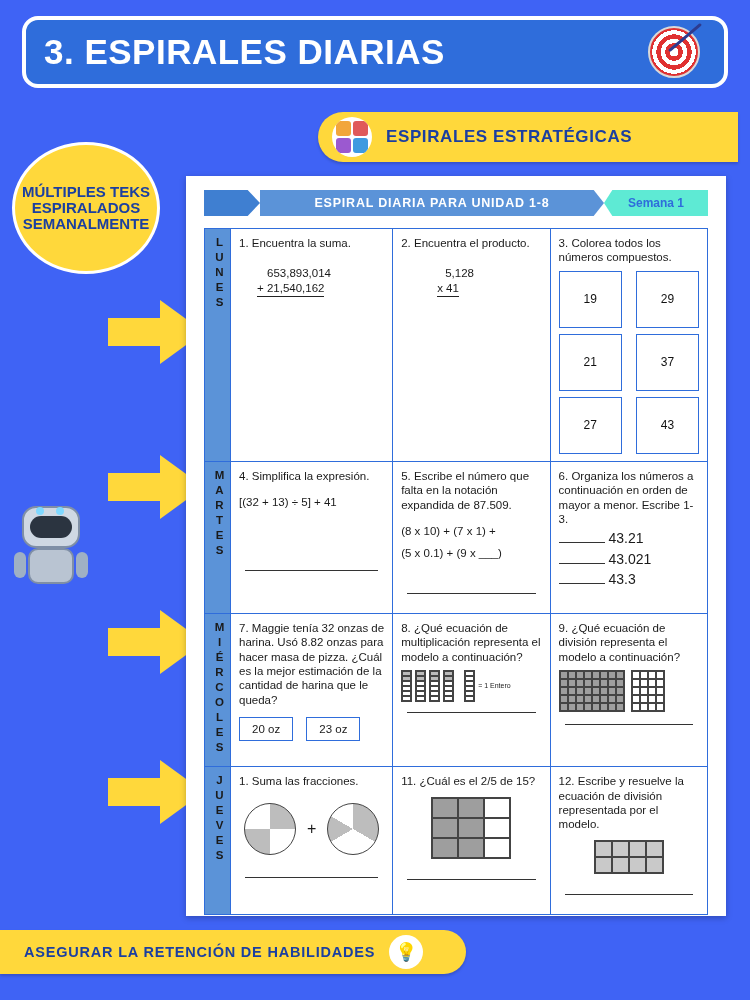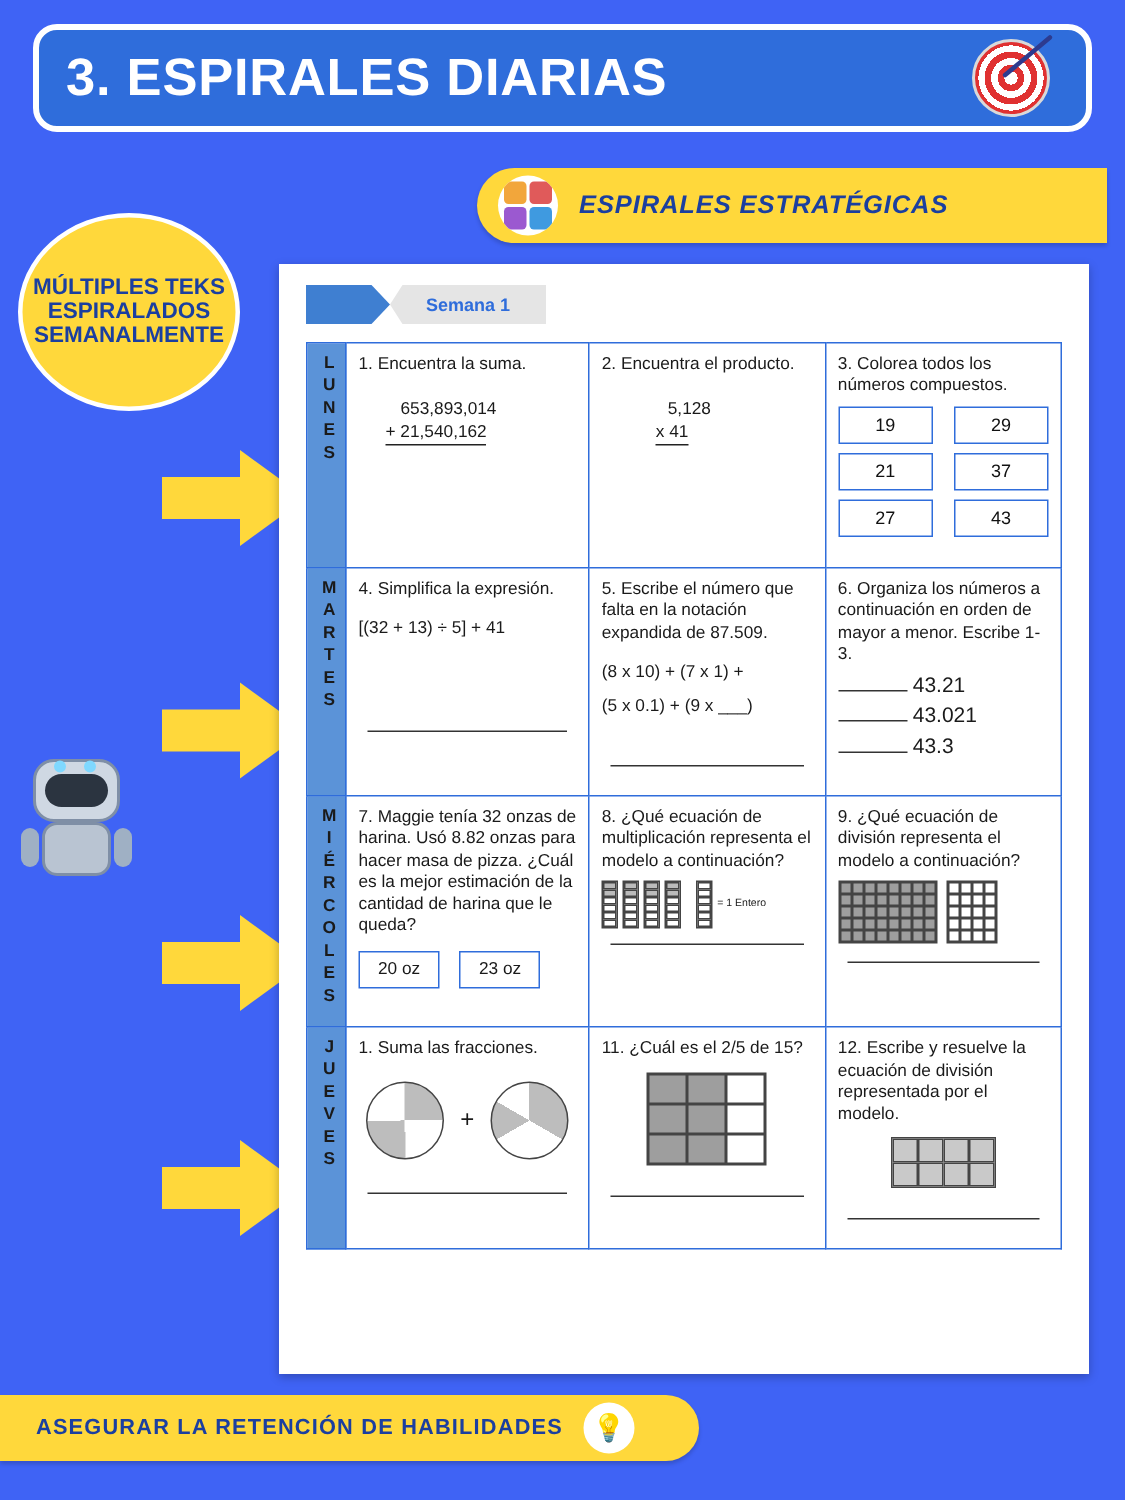--- a/index.html
+++ b/index.html
@@ -54,21 +54,20 @@
   .pill-strategic {
     position: absolute;
     left: 318px; top: 112px;
     width: 420px; height: 50px;
     background: #ffd83b;
     border-radius: 25px 0 0 25px;
     display: flex;
     align-items: center;
     padding-left: 14px;
     box-shadow: 0 2px 3px rgba(0,0,0,0.18);
-    font-style: italic;
   }
   .pill-strategic .label {
     color: #1b3fa0;
     font-size: 17px;
     font-weight: bold;
     letter-spacing: 0.6px;
     margin-left: 14px;
   }
   .mini-grid {
     width: 40px; height: 40px;
@@ -172,21 +171,21 @@
     background: #5b93d8;
     color: #ffffff;
     font-size: 12.5px;
     font-weight: bold;
     letter-spacing: 0.8px;
     display: flex; align-items: center; justify-content: center;
     clip-path: polygon(0 0, 97% 0, 100% 50%, 97% 100%, 0 100%);
   }
   .banner .week {
     width: 104px;
-    background: #e5e5e5;
+    background: #5eead4;
     color: #2f6ddb;
     font-size: 12px;
     font-weight: bold;
     display: flex; align-items: center; justify-content: center;
     clip-path: polygon(8% 0, 100% 0, 100% 100%, 8% 100%, 0 50%);
   }
 
   
   table.spiral {
     width: 100%;
@@ -228,21 +227,21 @@
   .mono-num { margin-top: 16px; margin-left: 28px; }
   .underline-sum { border-bottom: 1.5px solid #222; display:inline-block; padding-bottom:1px;}
 
   
   .boxrow { display: flex; gap: 14px; margin-top: 6px; }
   .boxcell {
     flex: 1;
     border: 1px solid #2f6ddb;
     text-align: center;
     font-size: 12px;
-    padding: 4px 0;
+    padding: 20px 0;
     color: #111;
   }
   .opt-box {
     border: 1px solid #2f6ddb;
     display: inline-block;
     padding: 4px 12px;
     font-size: 11.5px;
     margin-right: 10px;
     margin-top: 6px;
   }
@@ -343,20 +342,21 @@
   <div class="arm l"></div>
   <div class="arm r"></div>
   <div class="body"></div>
 </div>
 
 <div class="page">
  <div class="page-inner">
 
   <div class="banner">
     <div class="chev-left"></div>
+    <div class="mid">ESPIRAL DIARIA PARA UNIDAD 1-8</div>
     <div class="week">Semana 1</div>
   </div>
 
   <table class="spiral">
 
     <tbody>
           <tr>
       <td class="daycell">
         <span class="day-vert">LUNES</span>
       </td>

